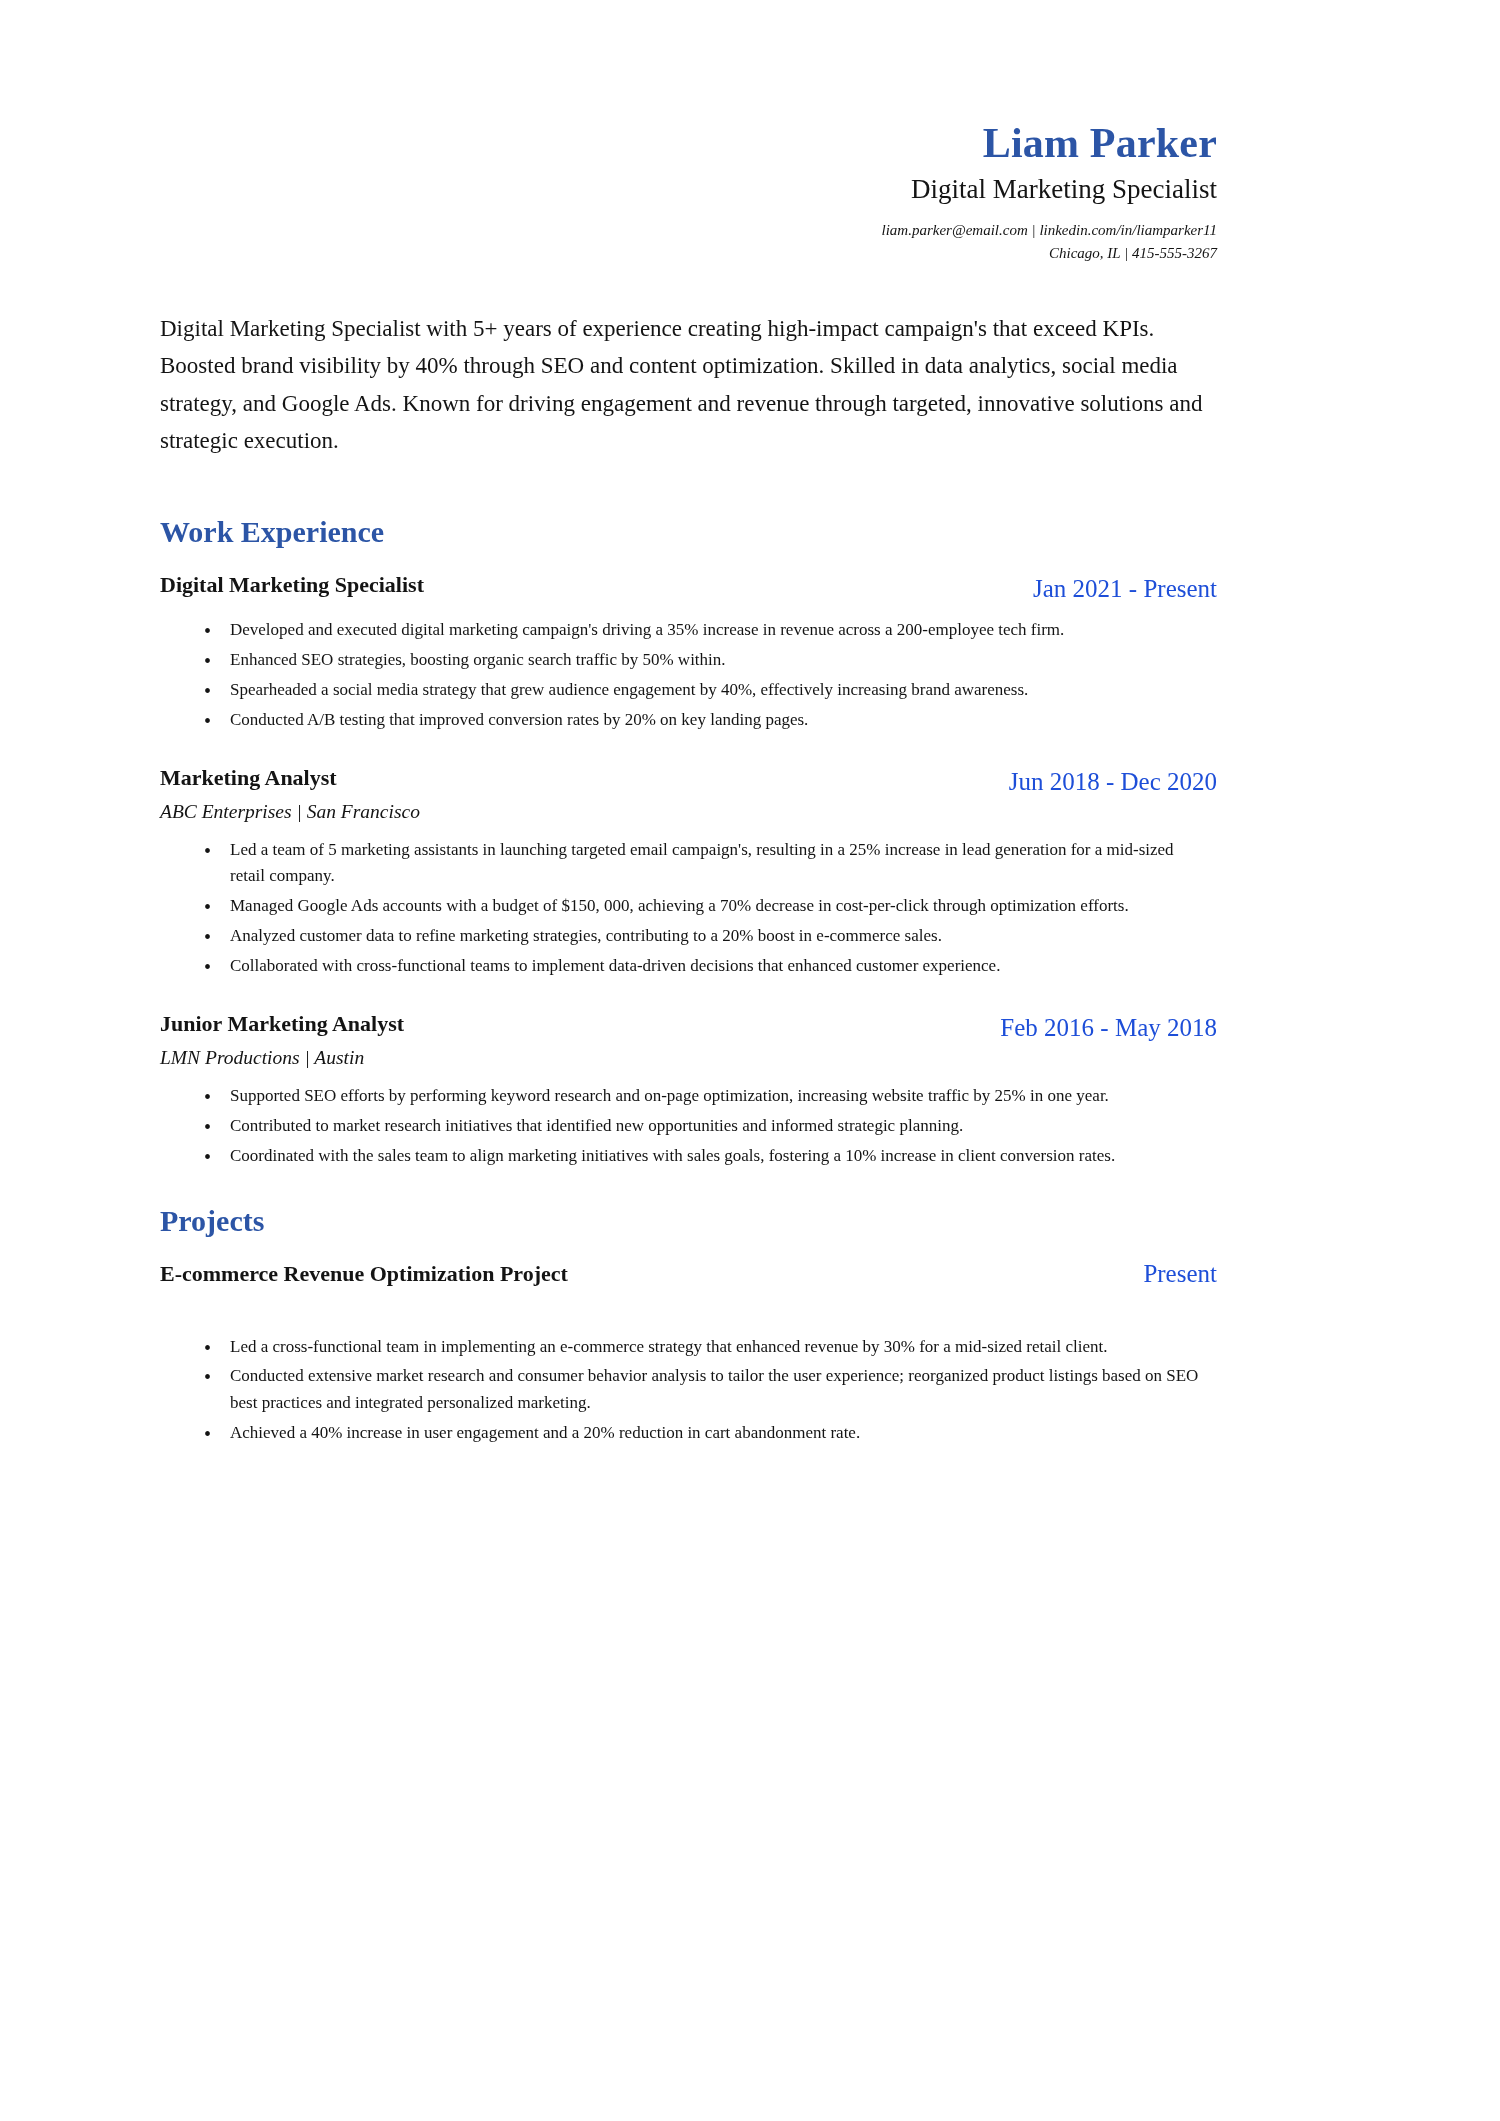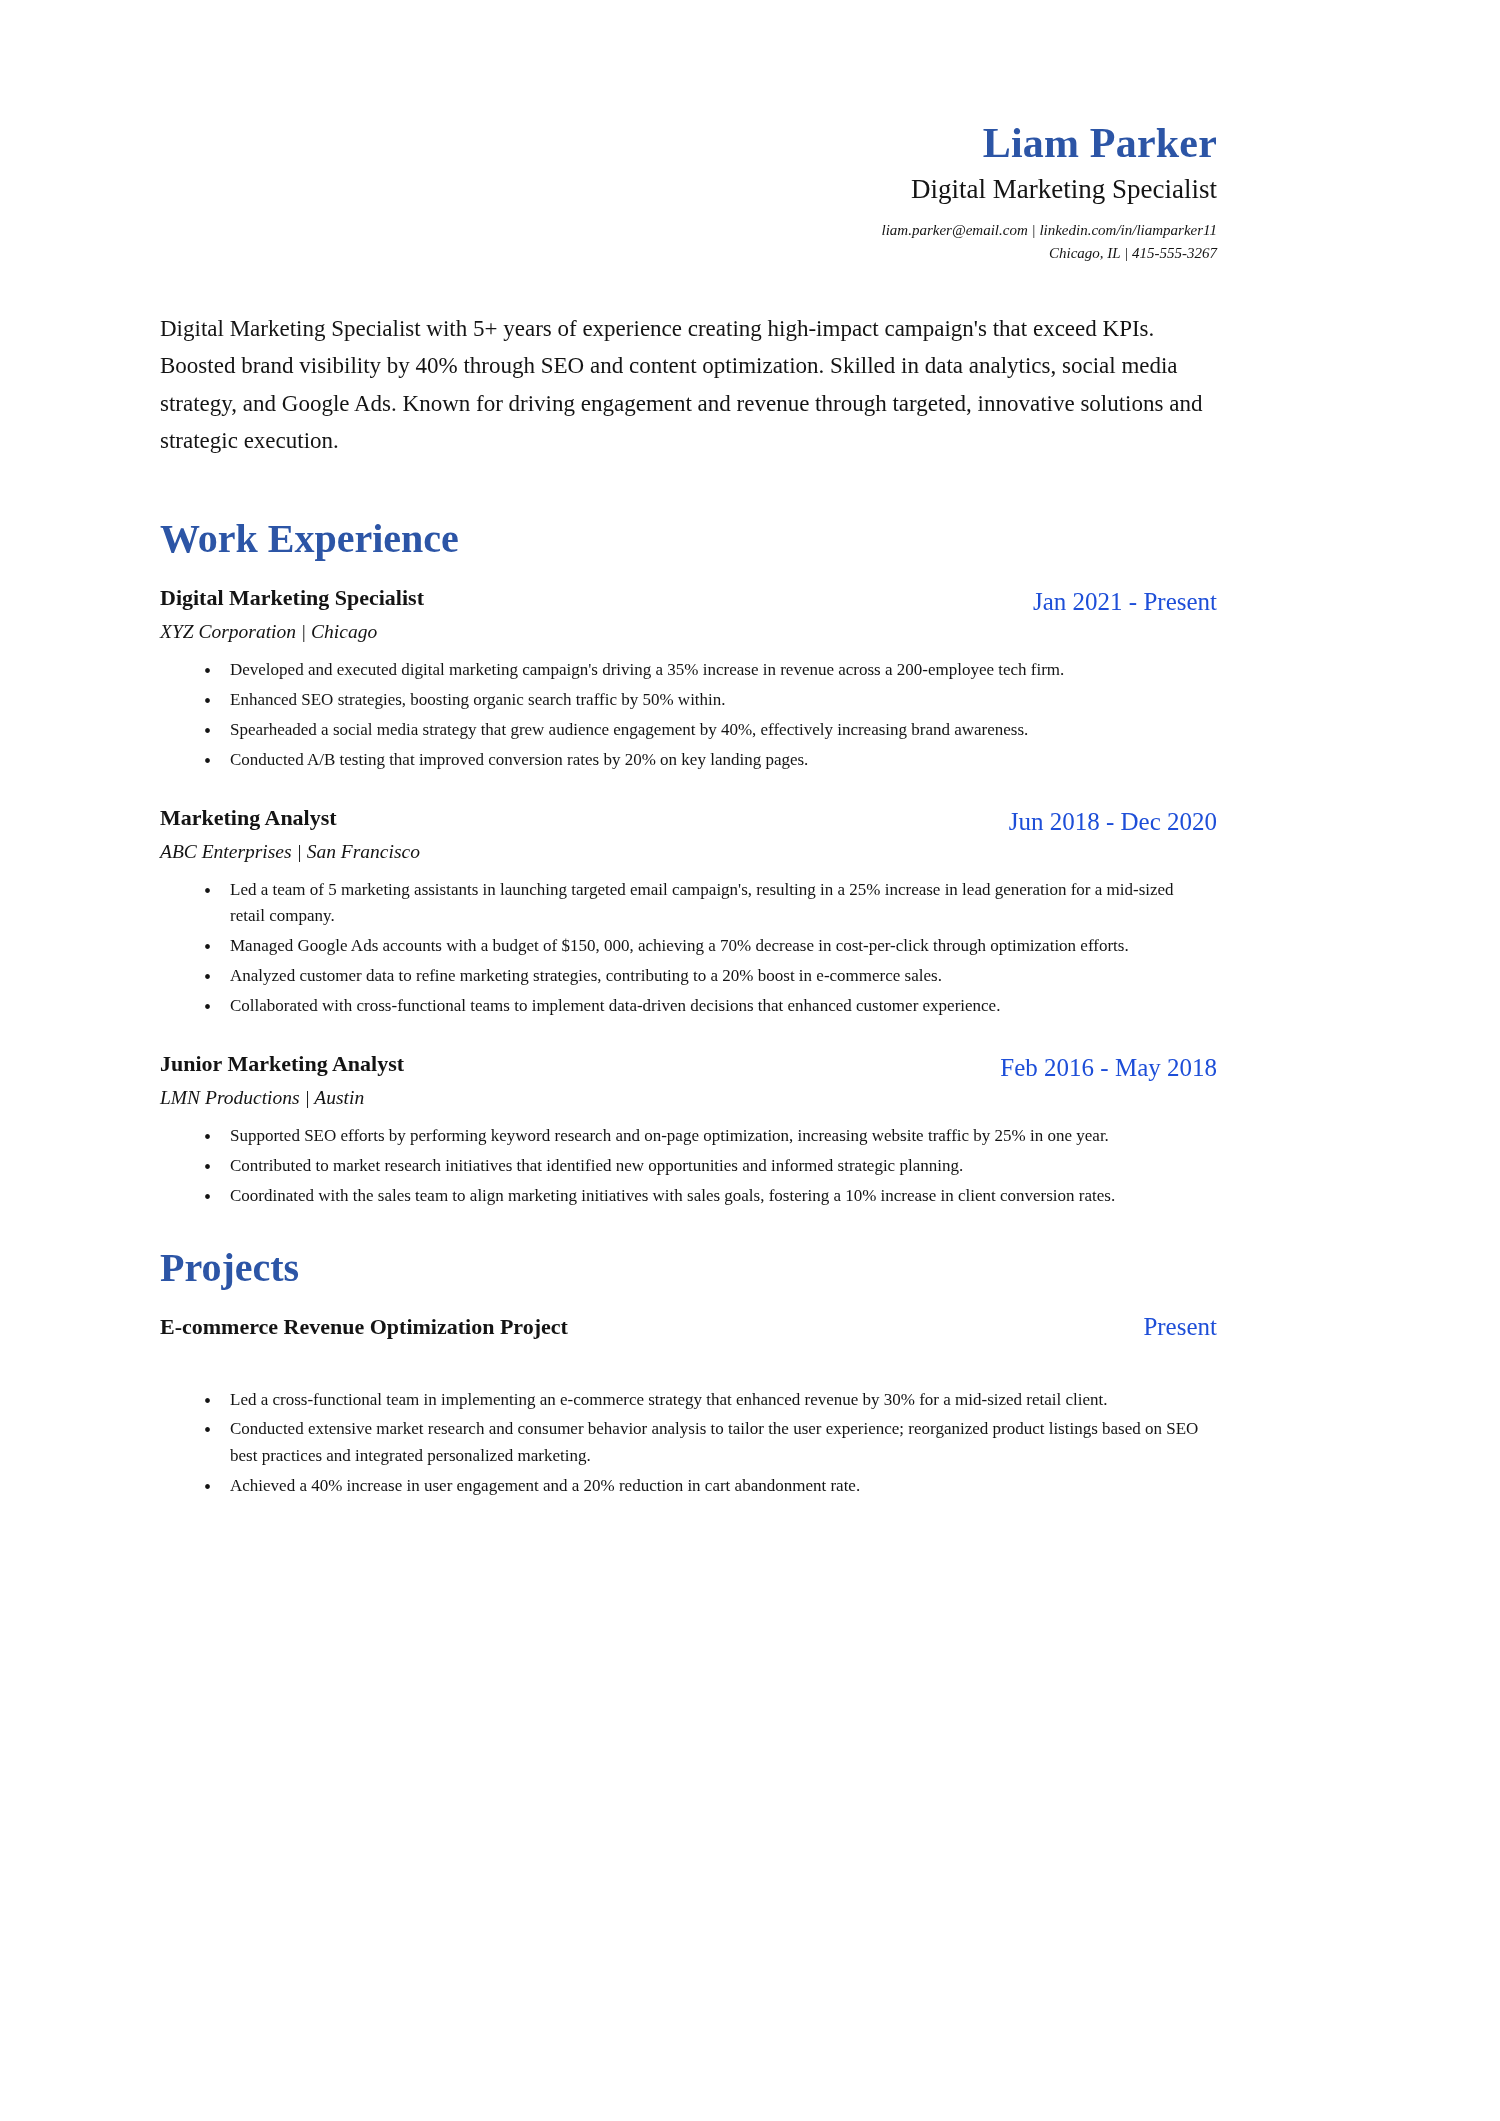--- a/index.html
+++ b/index.html
@@ -53,21 +53,21 @@
     font-size: 23px;
     line-height: 1.62;
     text-align: left;
     margin: 0 0 56px 0;
     color: #141414;
   }
 
   
   .section-title {
     color: #2c55a6;
-    font-size: 40px;
+    font-size: 30px;
     font-weight: bold;
     margin: 0 0 22px 0;
   }
   .section {
     margin-bottom: 34px;
   }
 
   .entry {
     margin-bottom: 30px;
   }
@@ -140,21 +140,20 @@
   <div class="summary">Digital Marketing Specialist with 5+ years of experience creating high-impact campaign's that exceed KPIs. Boosted brand visibility by 40% through SEO and content optimization. Skilled in data analytics, social media strategy, and Google Ads. Known for driving engagement and revenue through targeted, innovative solutions and strategic execution.</div>
 
   <div class="section">
     <div class="section-title">Work Experience</div>
 
     <div class="entry">
       <div class="entry-head">
         <div class="entry-title">Digital Marketing Specialist</div>
         <div class="entry-date">Jan 2021 - Present</div>
       </div>
-      <div class="entry-sub">XYZ Corporation | Chicago</div>
       <ul class="bullets">
         <li>Developed and executed digital marketing campaign's driving a 35% increase in revenue across a 200-employee tech firm.</li>
         <li>Enhanced SEO strategies, boosting organic search traffic by 50% within.</li>
         <li>Spearheaded a social media strategy that grew audience engagement by 40%, effectively increasing brand awareness.</li>
         <li>Conducted A/B testing that improved conversion rates by 20% on key landing pages.</li>
       </ul>
     </div>
 
     <div class="entry">
       <div class="entry-head">

